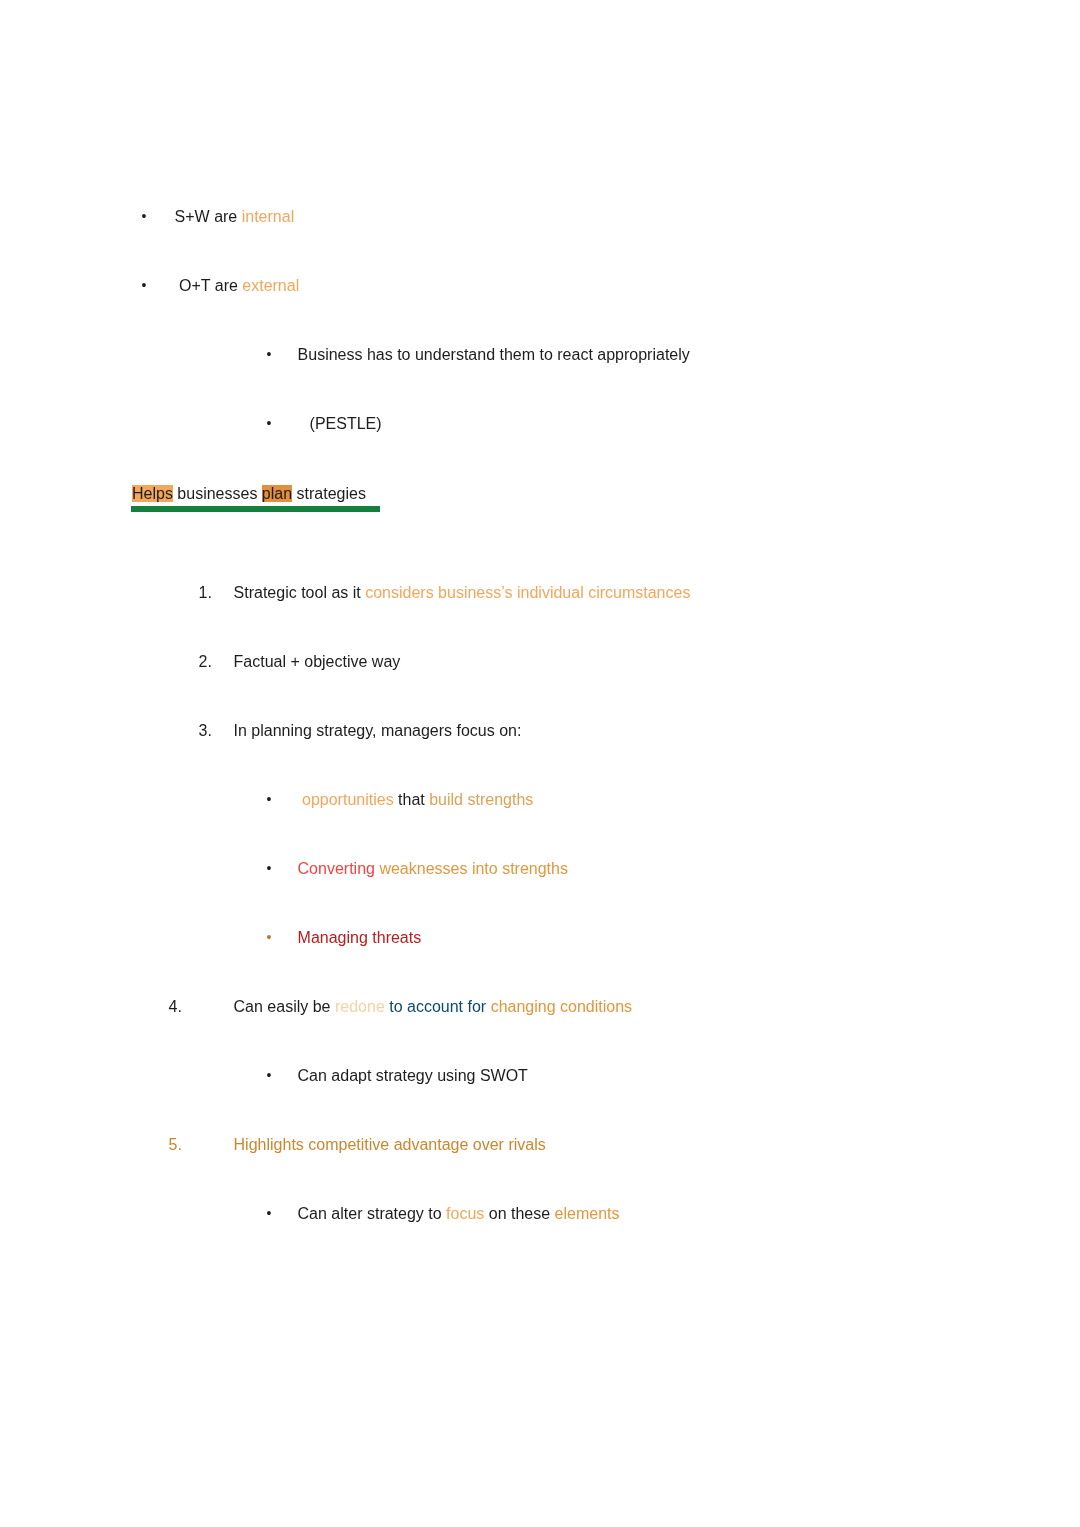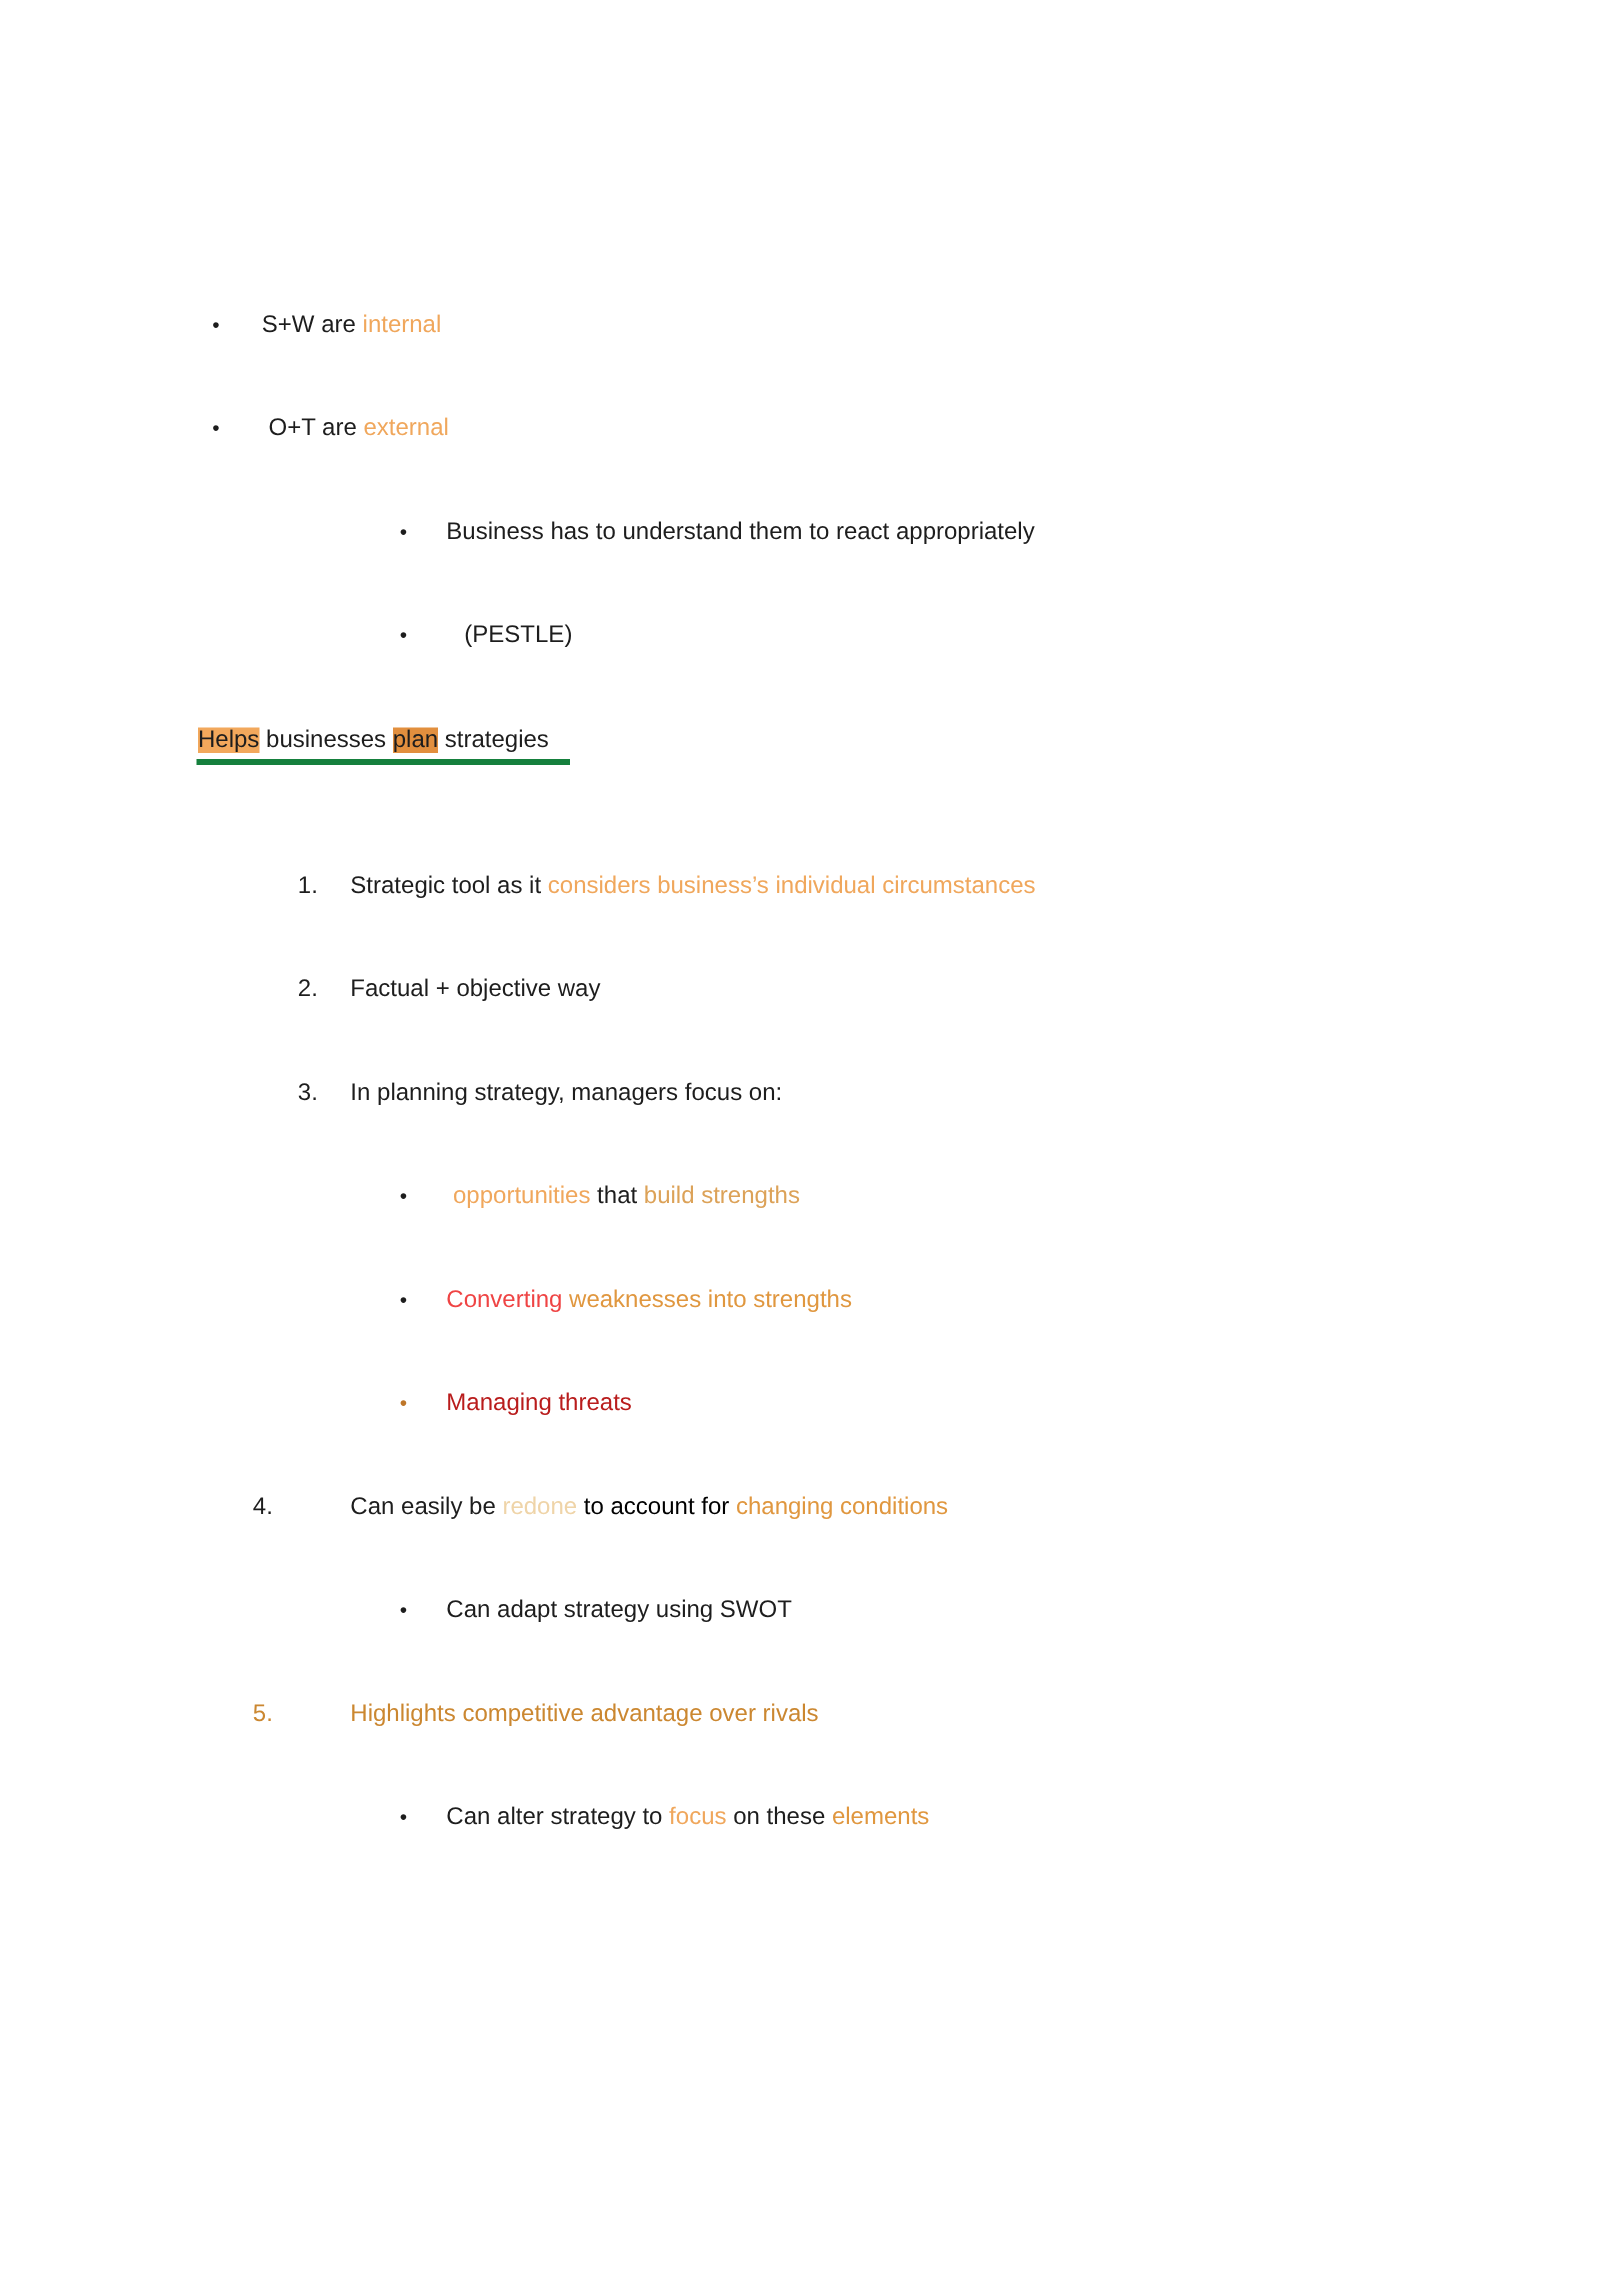--- a/index.html
+++ b/index.html
@@ -25,21 +25,21 @@
   .n0 { padding-left: 133px; }          
   .n0 > .marker { width: 65px; }
   
   .heading {
     display: inline-block;
     margin: 24px 0 0 131px;
     font-size: 16px;
     font-weight: normal;
     line-height: 23px;
     padding: 0 14px 1px 1px;
-    border-bottom: 4px solid #15803d;
+    border-bottom: 6px solid #15803d;
     white-space: pre-wrap;
   }
   .numbered-section { margin-top: 46px; }
 </style>
 </head>
 <body>
 
 <main class="page">
   <div class="content">
 
@@ -75,21 +75,21 @@
       <div class="row l2">
         <span class="marker"><span style="color: rgb(29, 29, 29);">•</span></span><span class="txt"><span style="color: rgb(240, 167, 92);"> opportunities </span><span style="color: rgb(29, 29, 29);">that</span><span style="color: rgb(220, 162, 88);"> build strengths</span></span>
       </div>
       <div class="row l2">
         <span class="marker"><span style="color: rgb(29, 29, 29);">•</span></span><span class="txt"><span style="color: #ef4444; text-align: right;">Converting </span><span style="color: rgb(224, 151, 63);">weaknesses into strengths</span></span>
       </div>
       <div class="row l2">
         <span class="marker"><span style="color: rgb(190, 118, 41);">•</span></span><span class="txt"><span style="color: #b91c1c; text-align: center;">Managing threats</span></span>
       </div>
       <div class="row n0">
-        <span class="marker"><span style="color: rgb(29, 29, 29);">4.</span></span><span class="txt"><span style="color: rgb(29, 29, 29);">Can easily be </span><span style="color: rgb(239, 212, 168);">redone</span><span style="color: #000000;"> to account for </span><span style="color: rgb(224, 151, 63);">changing conditions</span></span>
+        <span class="marker"><span style="color: rgb(29, 29, 29);">4.</span></span><span class="txt"><span style="color: rgb(29, 29, 29);">Can easily be </span><span style="color: rgb(239, 212, 168);">redone</span><span style="color: #0c4a6e;"> to account for </span><span style="color: rgb(224, 151, 63);">changing conditions</span></span>
       </div>
       <div class="row l2">
         <span class="marker"><span style="color: rgb(29, 29, 29);">•</span></span><span class="txt"><span style="color: rgb(29, 29, 29);">Can adapt strategy using SWOT</span></span>
       </div>
       <div class="row n0">
         <span class="marker"><span style="color: rgb(203, 135, 48);">5.</span></span><span class="txt"><span style="color: rgb(203, 135, 48);">Highlights competitive advantage over rivals</span></span>
       </div>
       <div class="row l2">
         <span class="marker"><span style="color: rgb(29, 29, 29);">•</span></span><span class="txt"><span style="color: rgb(29, 29, 29);">Can alter strategy to </span><span style="color: rgb(240, 167, 92);">focus</span><span style="color: rgb(29, 29, 29);"> on these </span><span style="color: rgb(224, 151, 63);">elements</span></span>
       </div>

